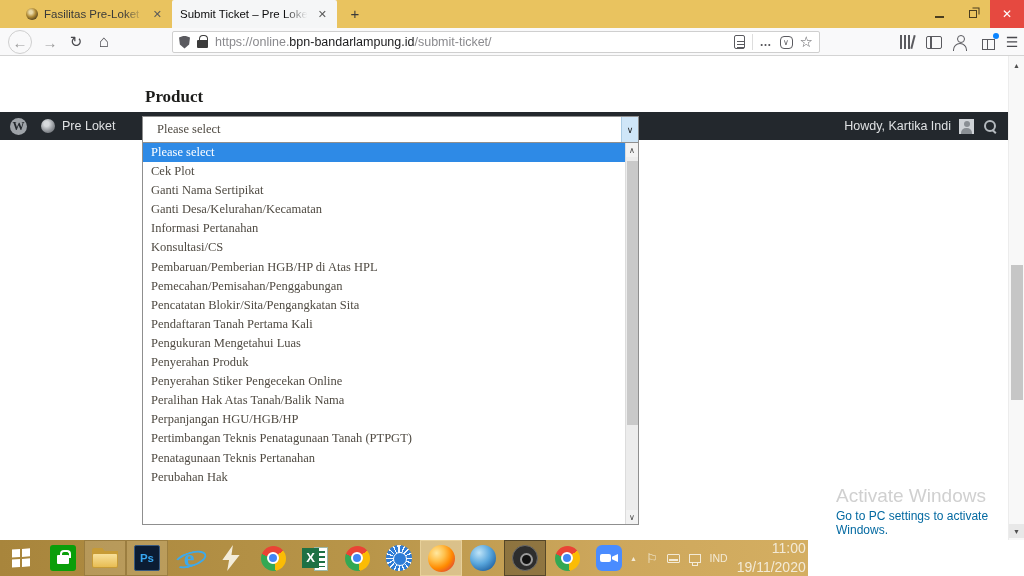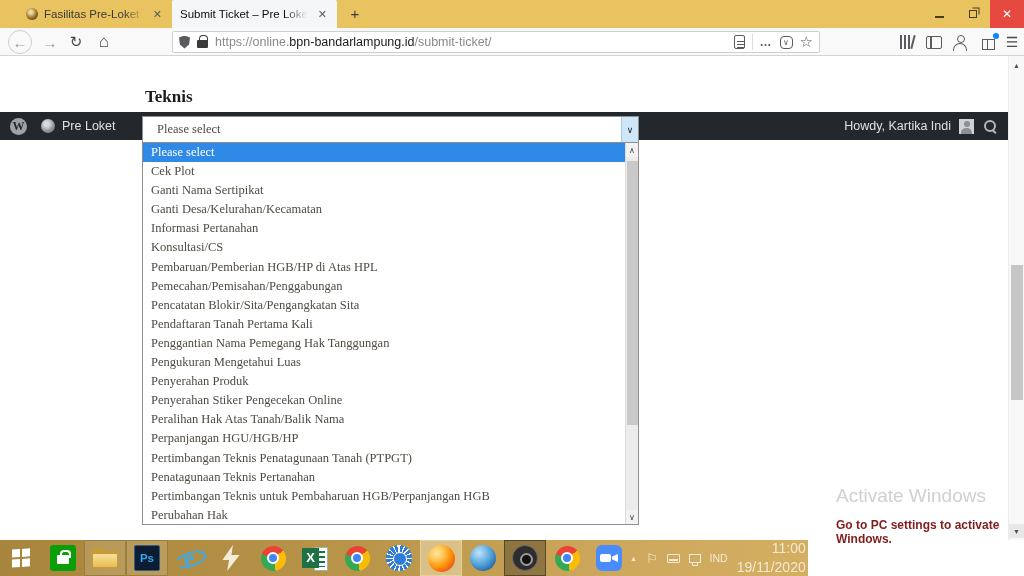--- a/index.html
+++ b/index.html
@@ -73,21 +73,21 @@
   .listbox { position:absolute; left:142px; top:87px; width:497px; height:382px; background:#fff; border:1px solid #8f8f8f; border-top:none; overflow:hidden; }
   .opt { height:19.1px; line-height:19.1px; padding-left:8px; font-family:"Liberation Serif",serif; font-size:12.5px; color:#4f4a42; white-space:nowrap; width:calc(100% - 13px); }
   .opt.sel { background:#2e8ae6; color:#fff; }
   .lb-scroll { position:absolute; right:0; top:0; bottom:0; width:13px; background:#ececec; border-left:1px solid #dcdcdc; }
   .lb-up,.lb-down { position:absolute; left:0; width:100%; height:14px; display:flex; align-items:center; justify-content:center; font-size:8px; color:#444; background:#f2f2f2; }
   .lb-up { top:0; } .lb-down { bottom:0; }
   .lb-thumb { position:absolute; left:1px; top:18px; width:11px; height:264px; background:#c9c9c9; }
 
   .watermark { position:absolute; left:836px; top:429px; color:#d0d0d0; }
   .watermark .l1 { font-size:19px; }
-  .watermark .l2 { font-size:12px; margin-top:11px; color:#7f1d1d;font-weight:bold; }
+  .watermark .l2 { font-size:12px; margin-top:2px; color:#0369a1; }
 
   
   .pg-scroll { position:absolute; right:0; top:0; bottom:0; width:16px; background:#f8f8f8; border-left:1px solid #ececec; }
   .pg-up,.pg-down { position:absolute; left:0; width:100%; height:14px; display:flex; align-items:center; justify-content:center; font-size:7px; color:#505050; }
   .pg-up { top:2px; } .pg-down { bottom:2px; background:#e8e8e8; }
   .pg-thumb { position:absolute; left:2px; top:209px; width:12px; height:135px; background:#c6c6c6; }
 
   
   .taskbar { position:absolute; left:0; top:540px; width:808px; height:36px; background:linear-gradient(90deg,#a8853c,#b89549 45%,#cda75c 75%,#d4ae61); display:flex; align-items:center; }
   .slot { width:42px; height:36px; display:flex; align-items:center; justify-content:center; flex:0 0 42px; }
@@ -199,21 +199,21 @@
     <span class="wplogo">W</span>
     <span class="siteicon"></span>
     <span>Pre Loket</span>
     <span class="ab-right">
       <span>Howdy, Kartika Indi</span>
       <span class="avatar"></span>
       <span class="search-ic"></span>
     </span>
   </div>
 
-  <div class="page-title">Teknis</div>
+  <div class="page-title">Product</div>
 
   <div class="select">
     <span class="val">Please select</span>
     <span class="btn">∨</span>
   </div>
 
   <div class="listbox">
     <div class="lb-scroll">
       <div class="lb-up">∧</div>
       <div class="lb-thumb"></div>
@@ -222,29 +222,27 @@
   <div class="opt sel">Please select</div>
       <div class="opt">Cek Plot</div>
       <div class="opt">Ganti Nama Sertipikat</div>
       <div class="opt">Ganti Desa/Kelurahan/Kecamatan</div>
       <div class="opt">Informasi Pertanahan</div>
       <div class="opt">Konsultasi/CS</div>
       <div class="opt">Pembaruan/Pemberian HGB/HP di Atas HPL</div>
       <div class="opt">Pemecahan/Pemisahan/Penggabungan</div>
       <div class="opt">Pencatatan Blokir/Sita/Pengangkatan Sita</div>
       <div class="opt">Pendaftaran Tanah Pertama Kali</div>
-      <div class="opt">Penggantian Nama Pemegang Hak Tanggungan</div>
       <div class="opt">Pengukuran Mengetahui Luas</div>
       <div class="opt">Penyerahan Produk</div>
       <div class="opt">Penyerahan Stiker Pengecekan Online</div>
       <div class="opt">Peralihan Hak Atas Tanah/Balik Nama</div>
       <div class="opt">Perpanjangan HGU/HGB/HP</div>
       <div class="opt">Pertimbangan Teknis Penatagunaan Tanah (PTPGT)</div>
       <div class="opt">Penatagunaan Teknis Pertanahan</div>
-      <div class="opt">Pertimbangan Teknis untuk Pembaharuan HGB/Perpanjangan HGB</div>
       <div class="opt">Perubahan Hak</div>
     </div>
 
   <div class="watermark">
     <div class="l1">Activate Windows</div>
     <div class="l2">Go to PC settings to activate Windows.</div>
   </div>
 
   <div class="pg-scroll">
     <div class="pg-up">▲</div>

